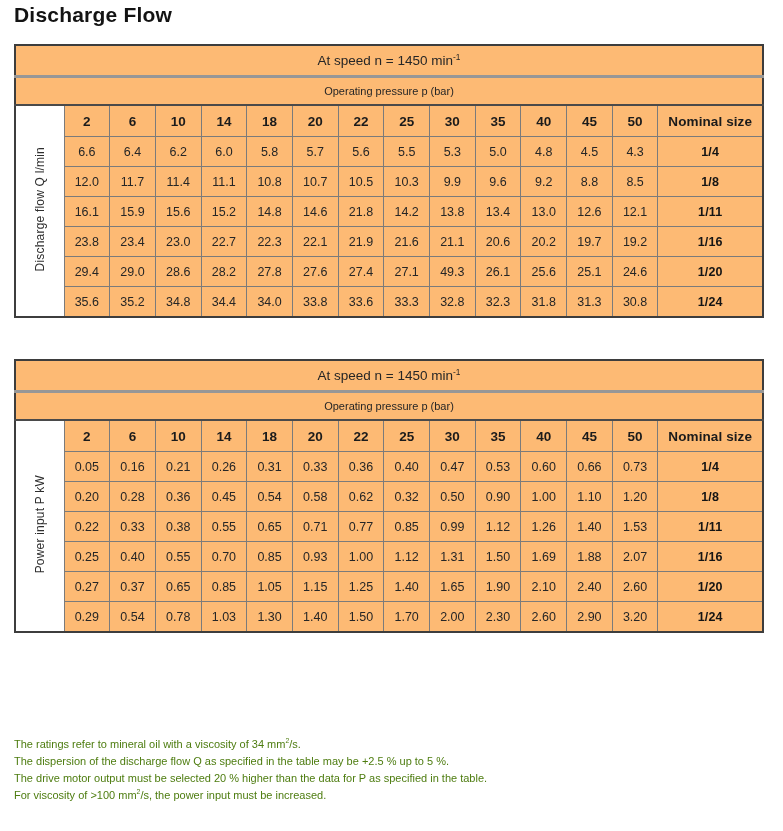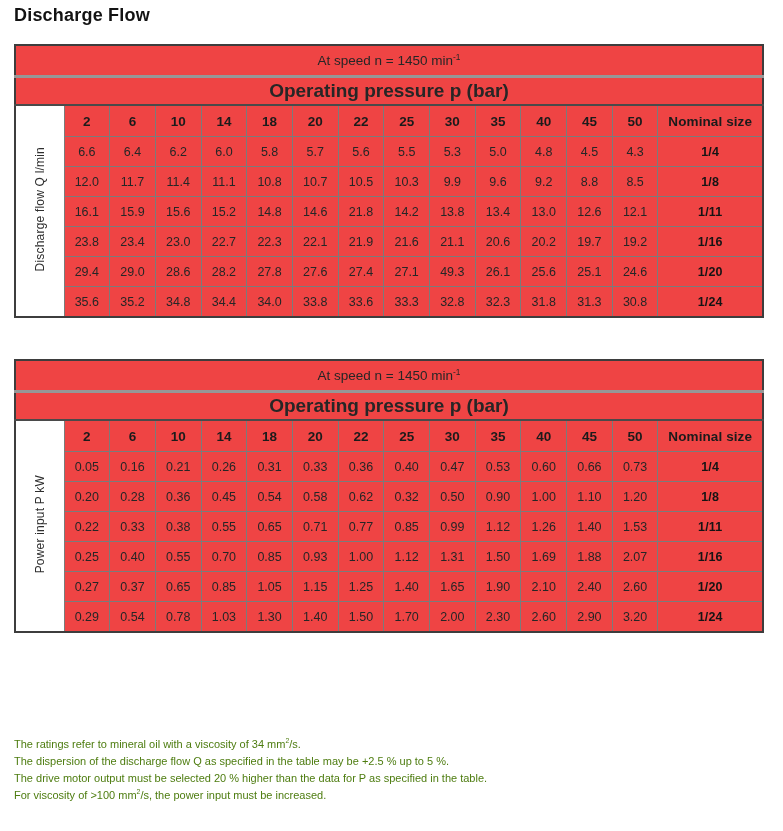--- a/index.html
+++ b/index.html
@@ -10,53 +10,53 @@
     background: #ffffff;
     font-family: "Liberation Sans", "DejaVu Sans", sans-serif;
     color: #262626;
     overflow: hidden;
   }
   .section { position: absolute; left: 14px; width: 748px; }
   .section-discharge { top: 7px; }
   .section-power { top: 359px; }
   h2.title {
     margin: 0 0 21px 0;
-    font-size: 18px;
+    font-size: 21px;
     line-height: 16px;
     font-weight: 700;
     color: #131313;
     letter-spacing: 0.2px;
   }
   table.datatable {
     width: 748px;
     border-collapse: collapse;
     table-layout: fixed;
     border: 2px solid #3d3d3d;
-    background: #ef4444;
+    background: #fdba74;
   }
   col.col-side { width: 49px; }
   col.col-num { width: 45.7px; }
   col.col-nominal { width: 105px; }
   .datatable td, .datatable th {
     border: 1px solid #7b7b7b;
     text-align: center;
     vertical-align: middle;
     padding: 0;
     color: #262626;
   }
   tr.speed-row td {
     height: 29px;
     font-size: 13.5px;
     font-weight: 400;
     border-bottom: 3px solid #979797;
   }
   tr.pressure-row td {
     height: 26px;
-    font-size: 19px;
-    font-weight: 700;
+    font-size: 11px;
+    font-weight: 400;
     border-bottom: 2px solid #4a4a4a;
   }
   tr.colhead-row th {
     height: 30px;
     font-size: 13.5px;
     font-weight: 700;
     color: #1b1b1b;
   }
   th.nominal-head { font-size: 13px; letter-spacing: 0.1px; }
   td.side-cell { background: #fff; }

